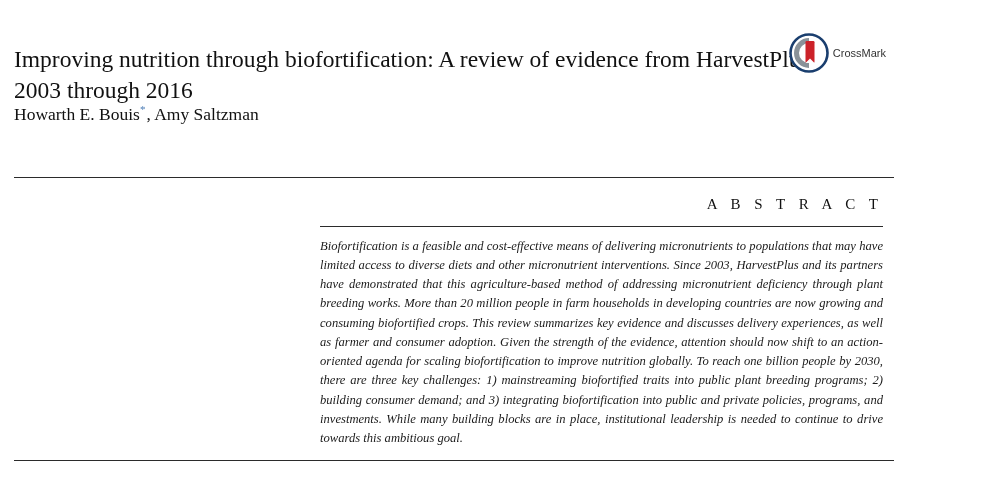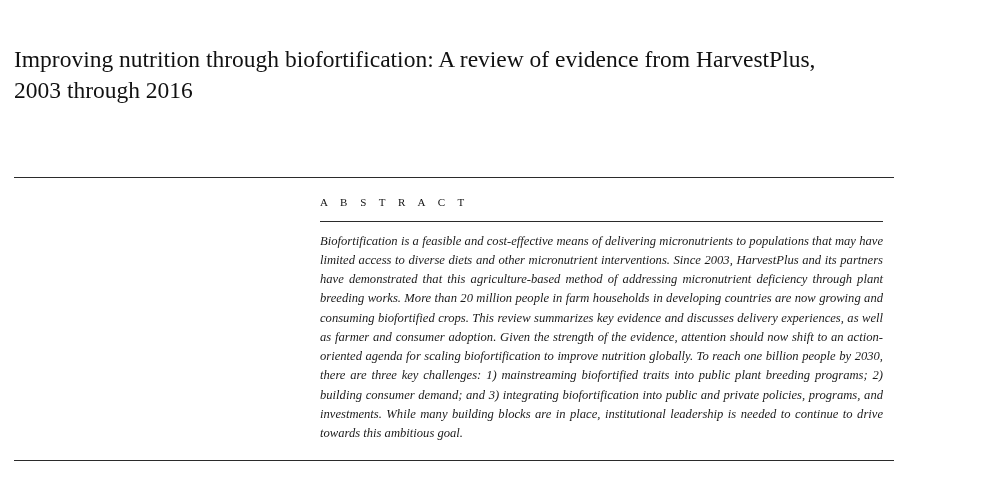--- a/index.html
+++ b/index.html
@@ -57,25 +57,26 @@
   }
   .rule-top { top: 177px; }
   .rule-bottom { top: 460px; }
   .abstract-col {
     position: absolute;
     left: 320px;
     right: 25px;
     top: 196px;
   }
   .abstract-heading {
-    font-size: 11px;
+    font-size: 15px;
     letter-spacing: 5px;
     color: #111111;
     margin: 0 0 12px 0;
     font-weight: 400;
+    text-align: right;
   }
   .abstract-body {
     border-top: 1.2px solid #2b2b2b;
     padding-top: 10px;
     font-size: 12.6px;
     line-height: 1.53;
     text-align: justify;
     color: #1a1a1a;
     font-style: italic;
   }
@@ -94,21 +95,35 @@
     color: #333333;
   }
 </style>
 </head>
 <body>
 
 <div class="page">
 
   <h1 class="title">Improving nutrition through biofortification: A review of evidence from HarvestPlus, 2003 through 2016</h1>
 
+  <div class="crossmark">
+    <span style="display:inline-block; width:40px; height:40px;">
+      <svg width="40" height="40" viewBox="0 0 40 40">
+        <circle cx="20" cy="20" r="18.5" fill="#ffffff" stroke="#1a3e6e" stroke-width="2.6"></circle>
+        <path d="M20 5 A15 15 0 0 0 20 35 L20 30 A10 10 0 0 1 20 10 Z" fill="#8a9299"></path>
+        <rect x="16.5" y="8" width="9" height="22" rx="1.2" fill="#cc2229"></rect>
+        <path d="M16.5 30 L21 25.5 L25.5 30 Z" fill="#ffffff"></path>
+      </svg>
+    </span>
+    <span class="crossmark-label">CrossMark</span>
+  </div>
 
+  <div class="authors">
+    <span>Howarth E. Bouis</span><a href="#" class="author-mark">*</a><span>, Amy Saltzman</span>
+  </div>
 
 
   <div class="rule rule-top"></div>
 
   <div class="abstract-col">
     <h2 class="abstract-heading">A B S T R A C T</h2>
     <p class="abstract-body">Biofortification is a feasible and cost-effective means of delivering micronutrients to populations that may have limited access to diverse diets and other micronutrient interventions. Since 2003, HarvestPlus and its partners have demonstrated that this agriculture-based method of addressing micronutrient deficiency through plant breeding works. More than 20 million people in farm households in developing countries are now growing and consuming biofortified crops. This review summarizes key evidence and discusses delivery experiences, as well as farmer and consumer adoption. Given the strength of the evidence, attention should now shift to an action-oriented agenda for scaling biofortification to improve nutrition globally. To reach one billion people by 2030, there are three key challenges: 1) mainstreaming biofortified traits into public plant breeding programs; 2) building consumer demand; and 3) integrating biofortification into public and private policies, programs, and investments. While many building blocks are in place, institutional leadership is needed to continue to drive towards this ambitious goal.</p>
   </div>
 
   <div class="rule rule-bottom"></div>

